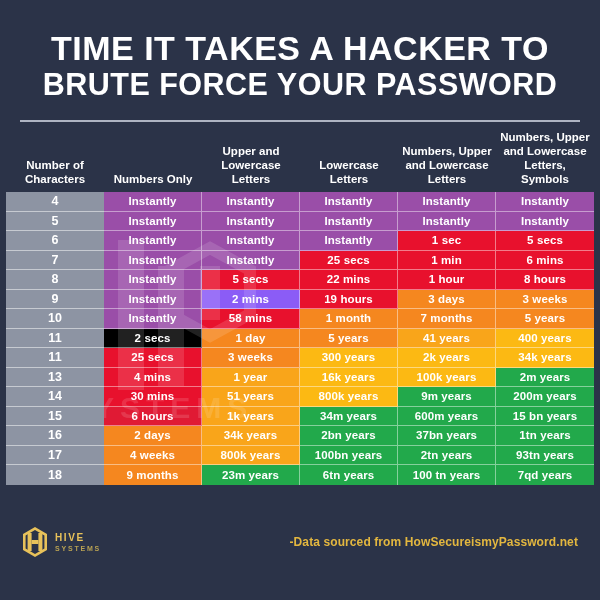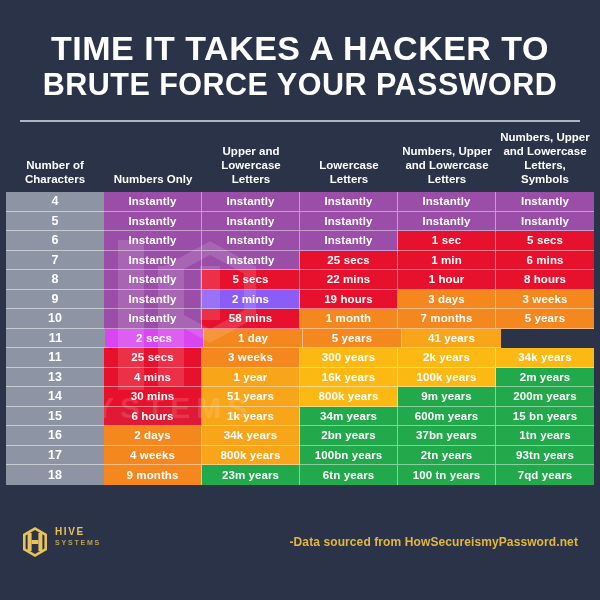--- a/index.html
+++ b/index.html
@@ -101,21 +101,21 @@
   }
 
   
   .footer {
     flex: 1;
     display: flex;
     align-items: center;
     justify-content: space-between;
     padding: 0 22px;
   }
-  .logo { display: flex; gap: 7px; }
+  .logo { display: flex; align-items: center; gap: 7px; }
   .logo-mark { width: 26px; height: 30px; display:block; }
   .logo-text { display: flex; flex-direction: column; line-height: 1; }
   .logo-hive {
     color: #e8c25a; font-weight: bold; font-size: 10px; letter-spacing: 1.6px;
   }
   .logo-sys {
     color: #b9a253; font-weight: bold; font-size: 7px; letter-spacing: 1.8px;
     margin-top: 2px;
   }
   .source {
@@ -205,24 +205,25 @@
         <div class="row">
           <div class="cell numcol">10</div>
           <div class="cell" style="background: rgb(154, 78, 168);">Instantly</div>
           <div class="cell" style="background: rgb(232, 17, 45);">58 mins</div>
           <div class="cell" style="background: rgb(245, 135, 31);">1 month</div>
           <div class="cell" style="background: rgb(245, 135, 31);">7 months</div>
           <div class="cell" style="background: rgb(245, 135, 31);">5 years</div>
         </div>
         <div class="row">
           <div class="cell numcol">11</div>
-          <div class="cell" style="background: #d946ef;">2 secs</div>
+          <div class="cell" style="background: #000000;">2 secs</div>
           <div class="cell" style="background: rgb(245, 135, 31);">1 day</div>
           <div class="cell" style="background: rgb(245, 135, 31);">5 years</div>
           <div class="cell" style="background: rgb(249, 165, 26);">41 years</div>
+          <div class="cell" style="background: rgb(252, 185, 19);">400 years</div>
         </div>
         <div class="row">
           <div class="cell numcol">11</div>
           <div class="cell" style="background: rgb(232, 17, 45);">25 secs</div>
           <div class="cell" style="background: rgb(245, 135, 31);">3 weeks</div>
           <div class="cell" style="background: rgb(252, 185, 19);">300 years</div>
           <div class="cell" style="background: rgb(252, 185, 19);">2k years</div>
           <div class="cell" style="background: rgb(252, 185, 19);">34k years</div>
         </div>
         <div class="row">

